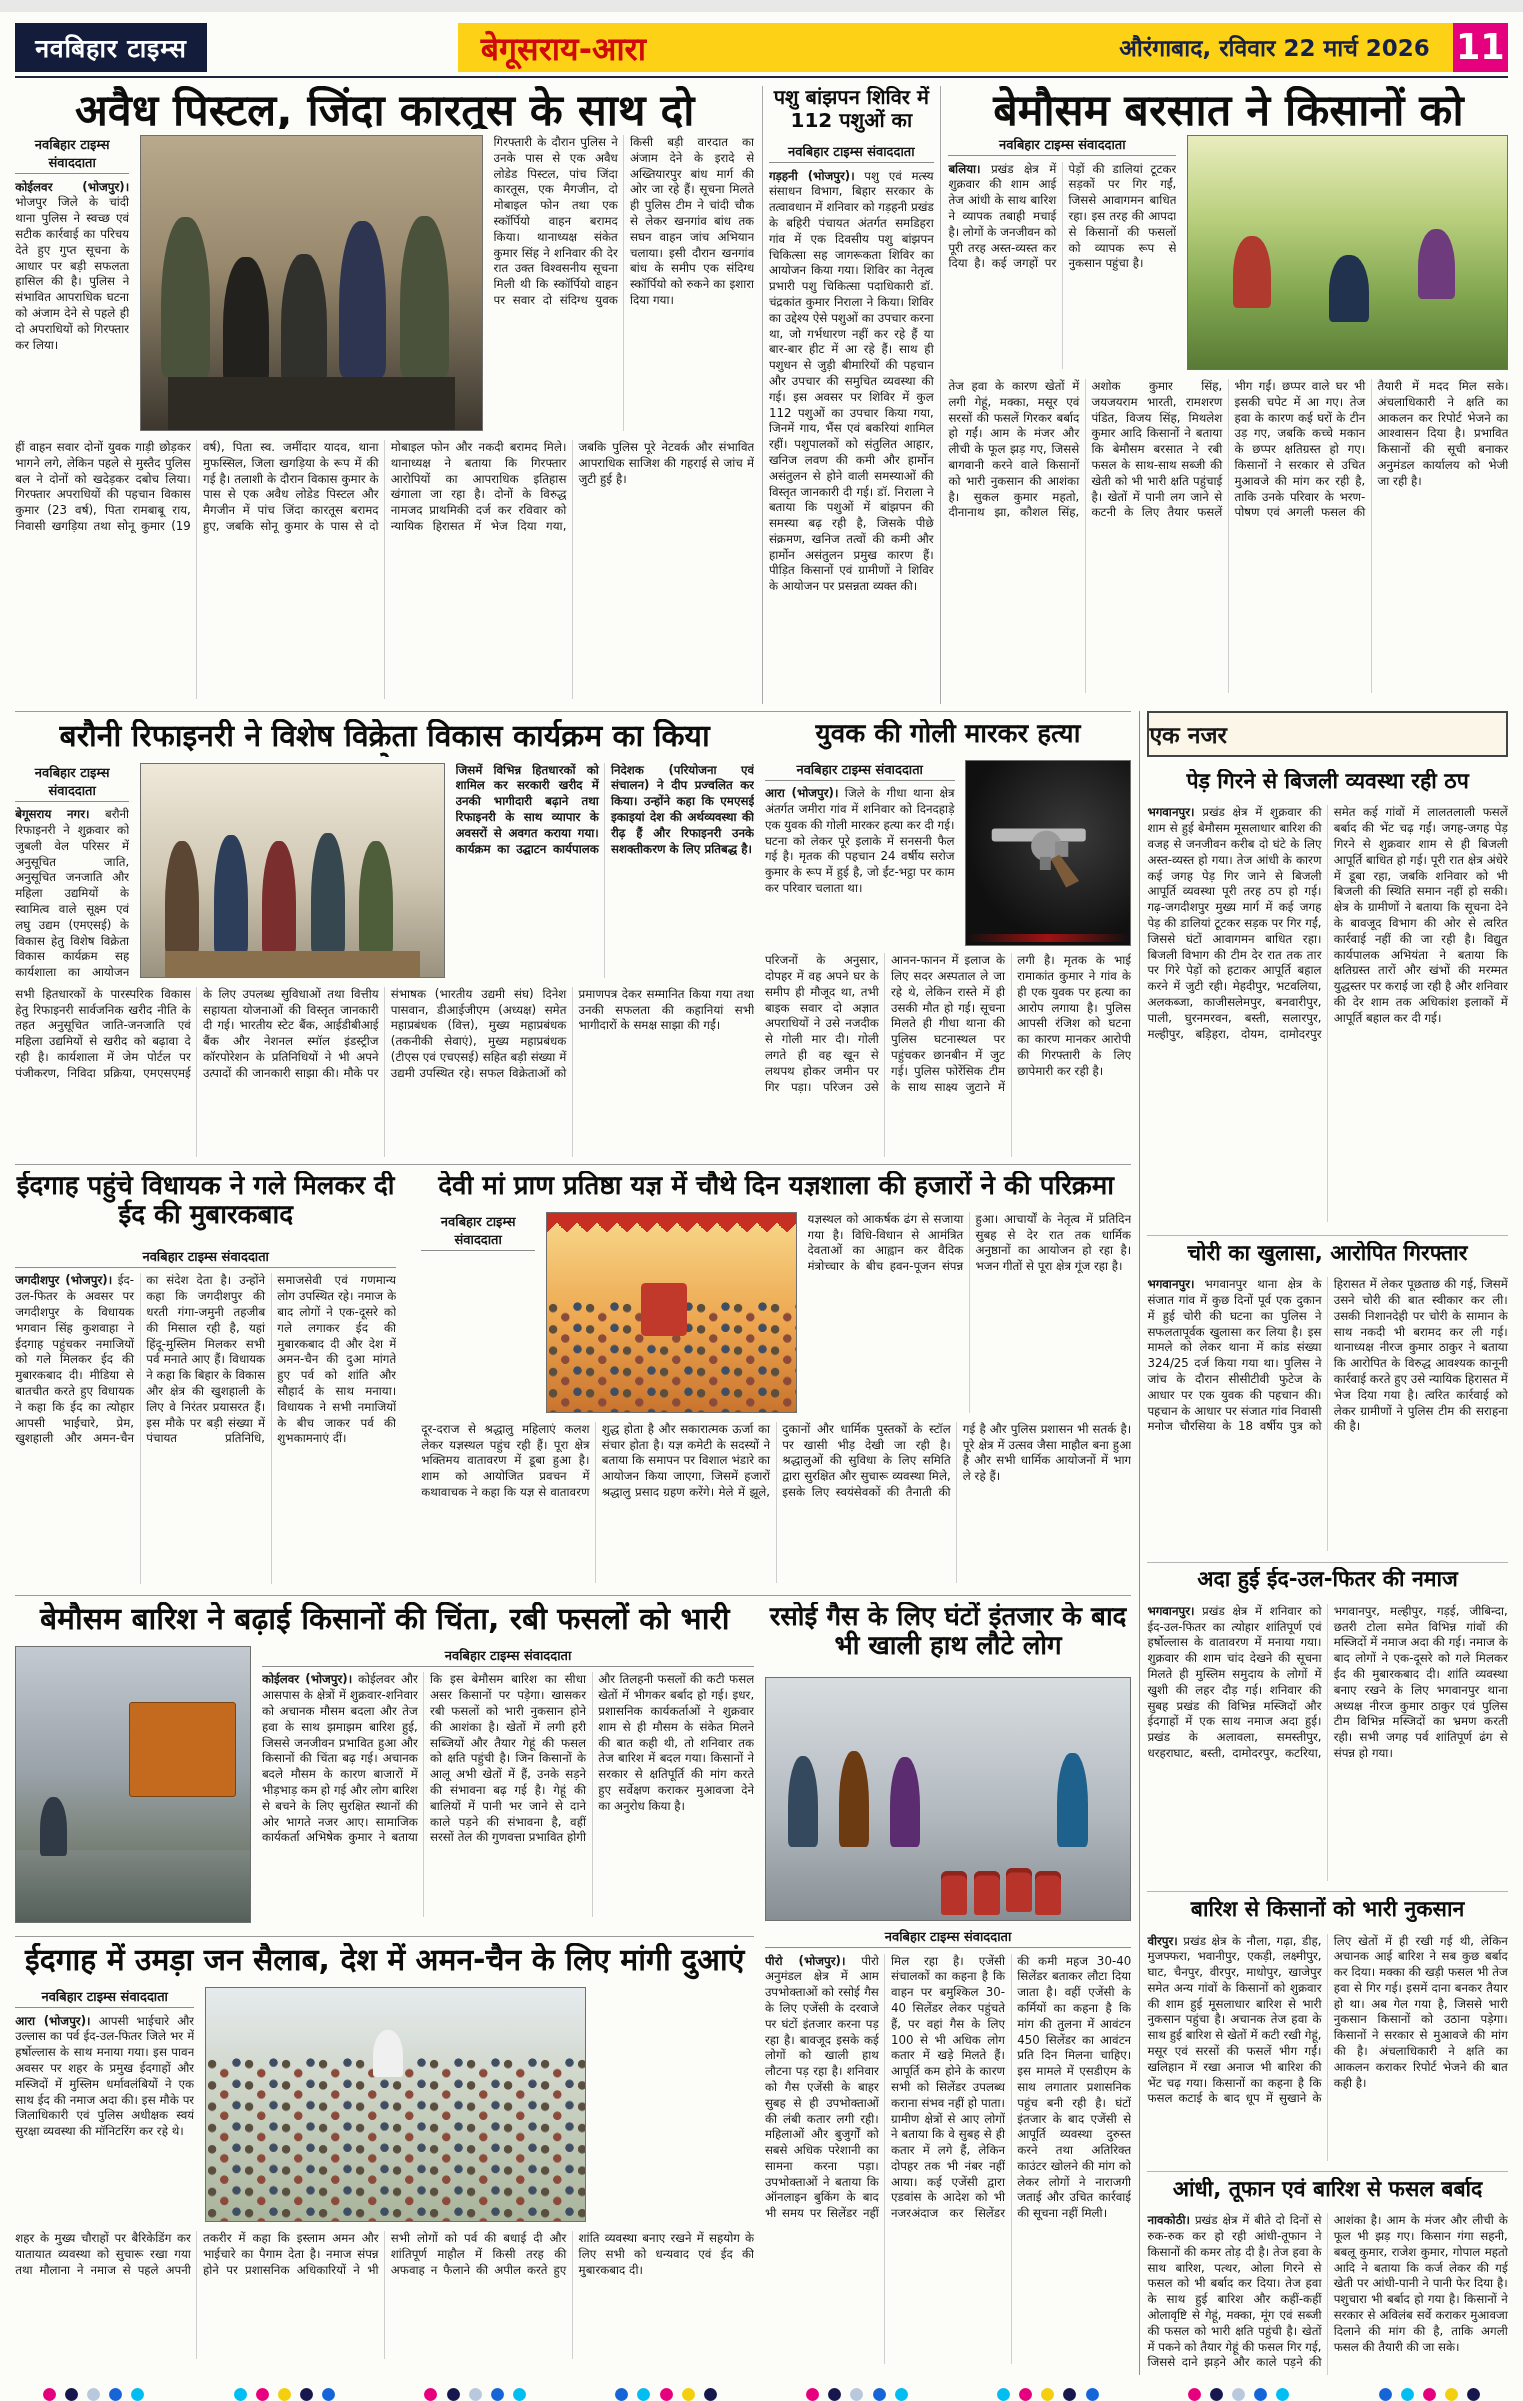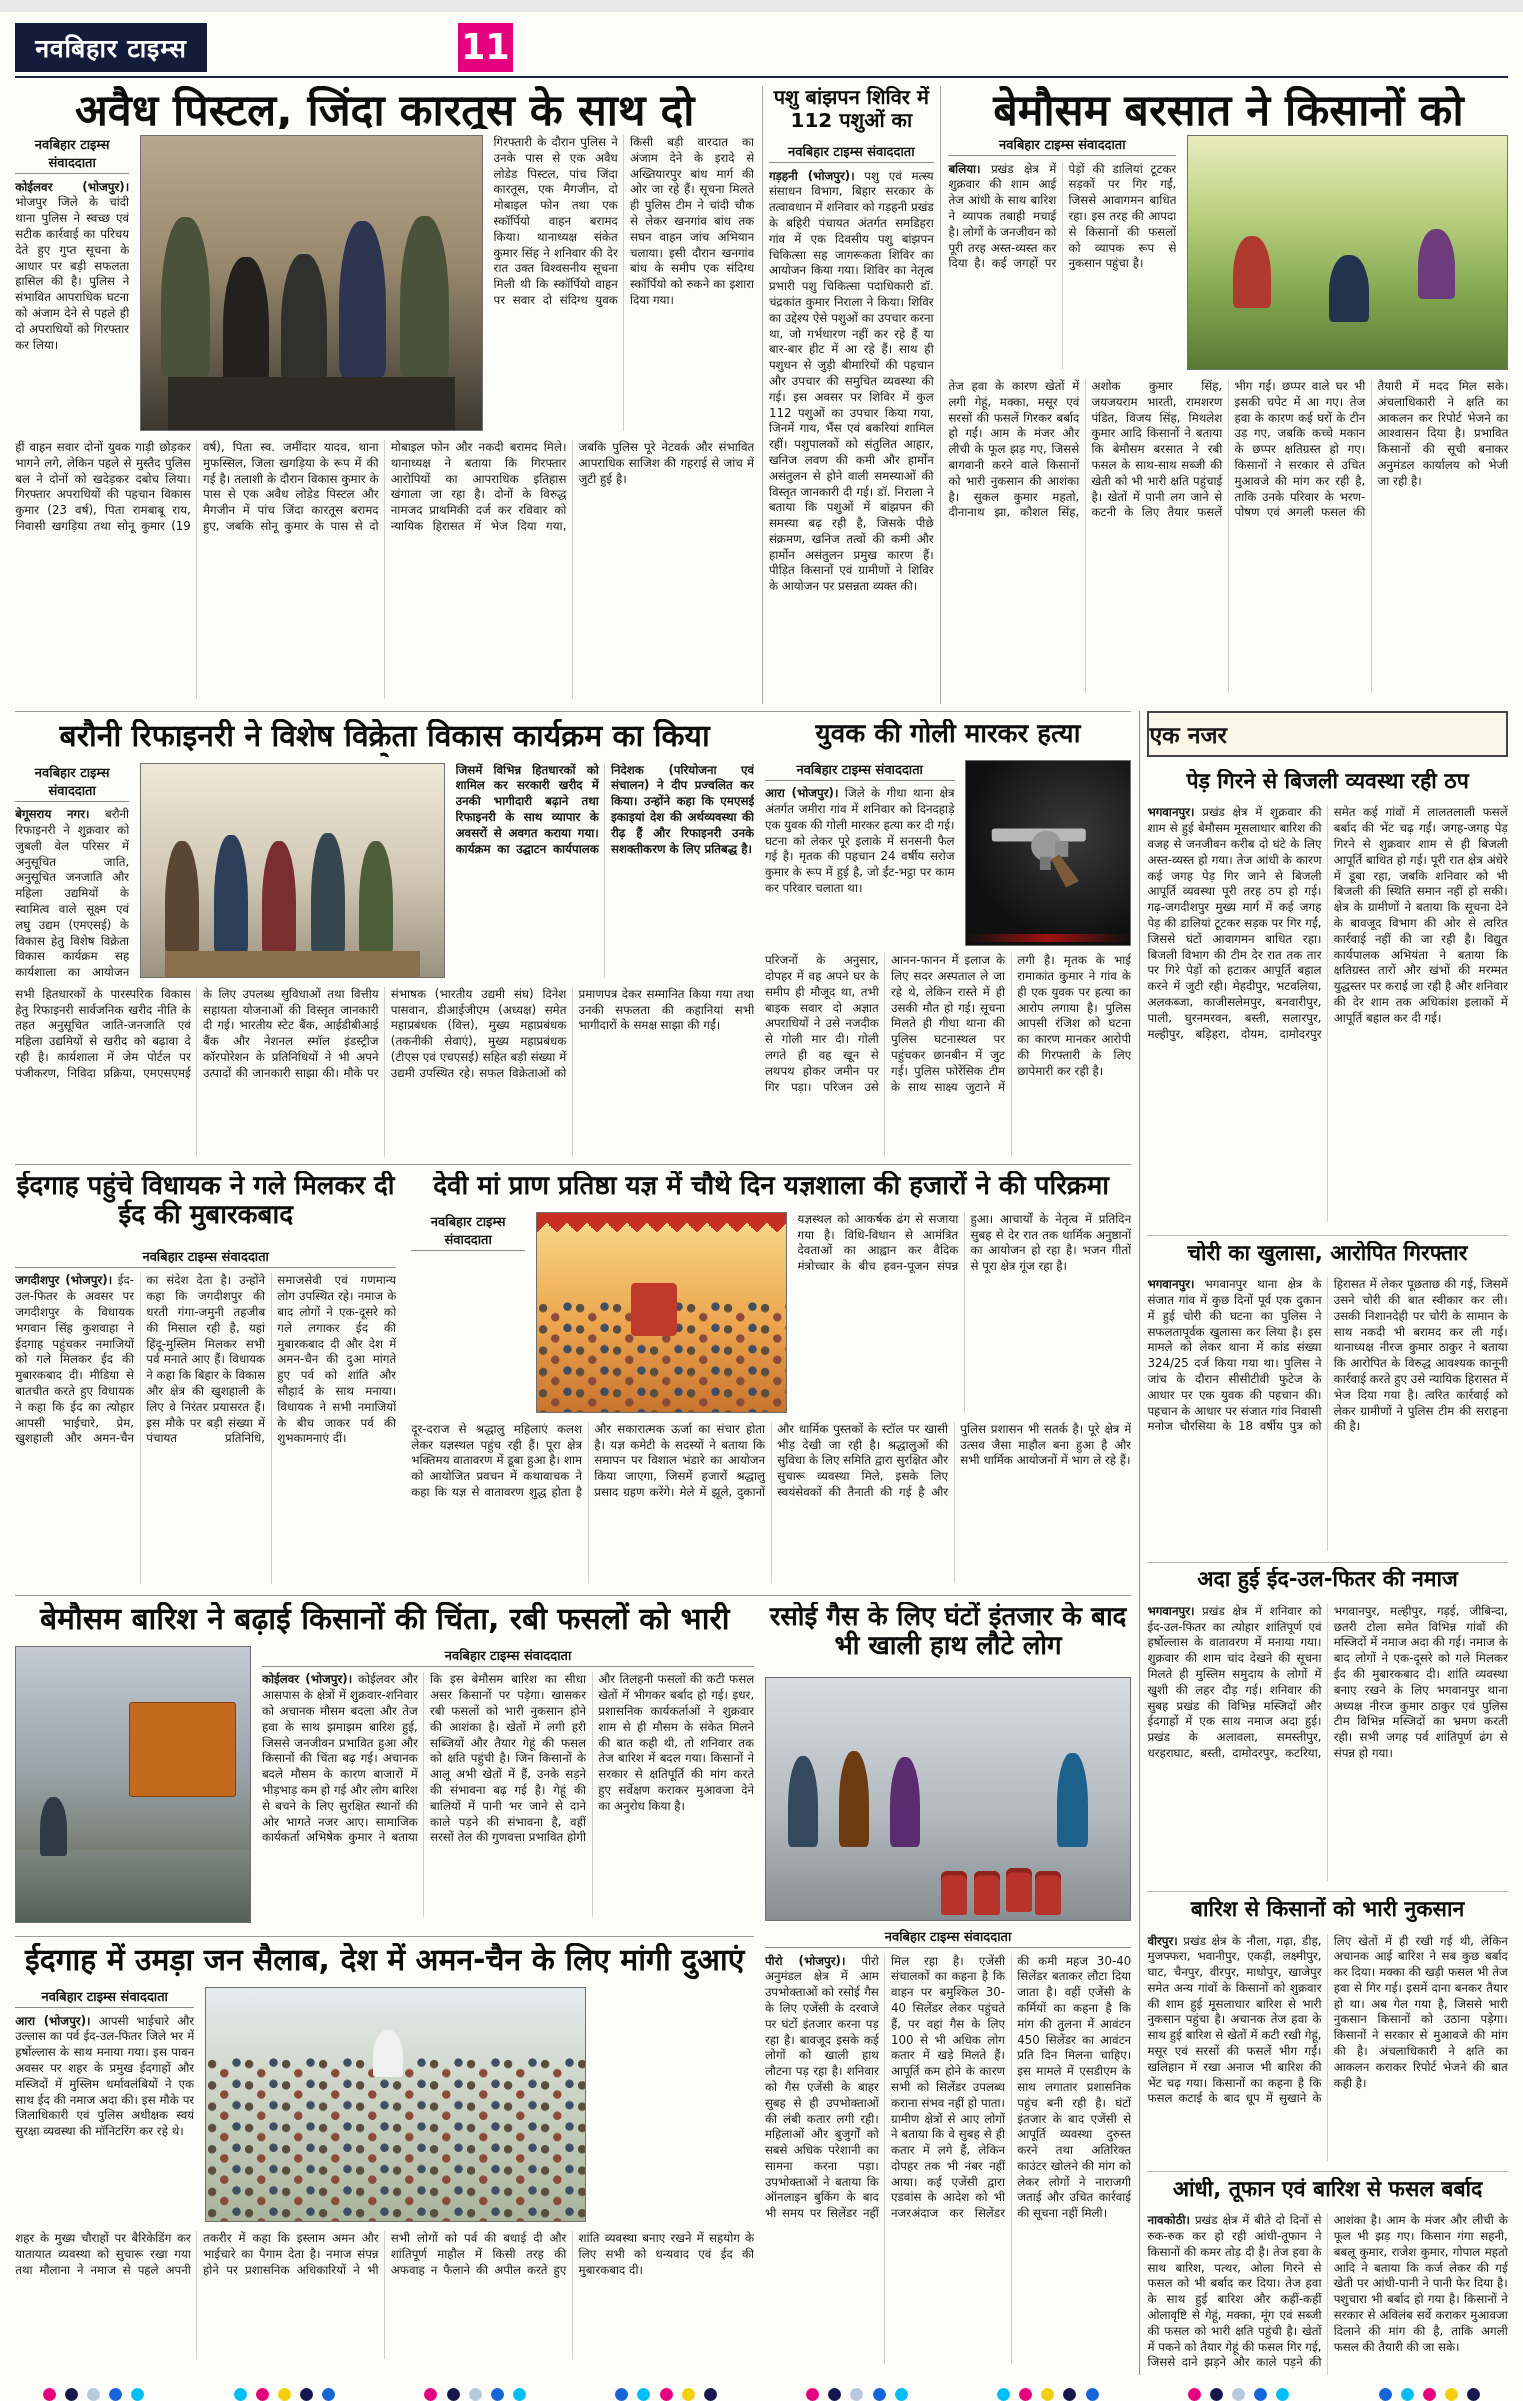--- a/index.html
+++ b/index.html
@@ -30,21 +30,21 @@
   .cols2{column-count:2;column-gap:12.2px;column-rule:0.8px solid #cfcfcf;}
   .cols3{column-count:3;column-gap:12.2px;column-rule:0.8px solid #cfcfcf;}
   .cols4{column-count:4;column-gap:12.2px;column-rule:0.8px solid #cfcfcf;}
   
   .band1{display:grid;grid-template-columns:739px 179px 560px;gap:7.6px;height:618px;overflow:hidden;}
   .midcol{border-left:0.8px solid #a8a8a8;border-right:0.8px solid #a8a8a8;padding:0 6.1px;box-sizing:border-box;}
   .lower{display:grid;grid-template-columns:1116px 369px;gap:7.6px;margin-top:7.6px;height:1664px;overflow:hidden;}
   .main-left{display:flex;flex-direction:column;}
   .row2{display:grid;grid-template-columns:739px 1fr;gap:10.7px;height:446px;overflow:hidden;
         border-top:0.8px solid #9a9a9a;padding-top:6.1px;box-sizing:border-box;}
-  .row3{display:grid;grid-template-columns:381px 1fr;gap:15px;height:425px;overflow:hidden;
+  .row3{display:grid;grid-template-columns:381px 1fr;gap:25px;height:425px;overflow:hidden;
         border-top:0.8px solid #9a9a9a;padding-top:6.1px;margin-top:6.1px;box-sizing:border-box;}
   .row45{display:grid;grid-template-columns:739px 1fr;gap:10.7px;height:769px;overflow:hidden;
         border-top:0.8px solid #9a9a9a;padding-top:6.1px;margin-top:6.1px;box-sizing:border-box;}
   .stack{display:flex;flex-direction:column;}
   .sep-t{border-top:0.8px solid #9a9a9a;padding-top:6.1px;margin-top:6.1px;}
   .sidebar{border-left:0.8px solid #8c8c8c;padding-left:7.6px;box-sizing:border-box;overflow:hidden;}
   .sidebar-title{border:2.3px double #444;font-weight:800;font-size:23px;text-align:left;
                  padding:4.6px 0;margin-bottom:7.6px;background:#fbf6e8;}
   .side-item{border-bottom:0.8px solid #b5b5b5;padding:4.6px 0 6.1px;overflow:hidden;}
   
@@ -75,20 +75,24 @@
   .dot{width:13px;height:13px;border-radius:50%;display:inline-block;}
 </style>
 </head>
 <body>
 
 <div class="page">
 
   <header class="masthead">
     <div class="paper-box">नवबिहार टाइम्स</div>
     <div class="mast-gap"></div>
+    <div class="mast-strip">
+      <span class="edition">बेगूसराय-आरा</span>
+      <span class="date-line">औरंगाबाद, रविवार 22 मार्च 2026</span>
+    </div>
     <div class="page-badge">11</div>
   </header>
   <hr class="mast-rule">
 
   <section class="band1">
 
     <article>
       <h1 class="hl hl-xl" style="height:43px;">अवैध पिस्टल, जिंदा कारतूस के साथ दो बदमाश गिरफ्तार</h1>
       <div style="display:grid;grid-template-columns:114px 343px 1fr;gap:10.7px;height:299px;overflow:hidden;">
         <div>

